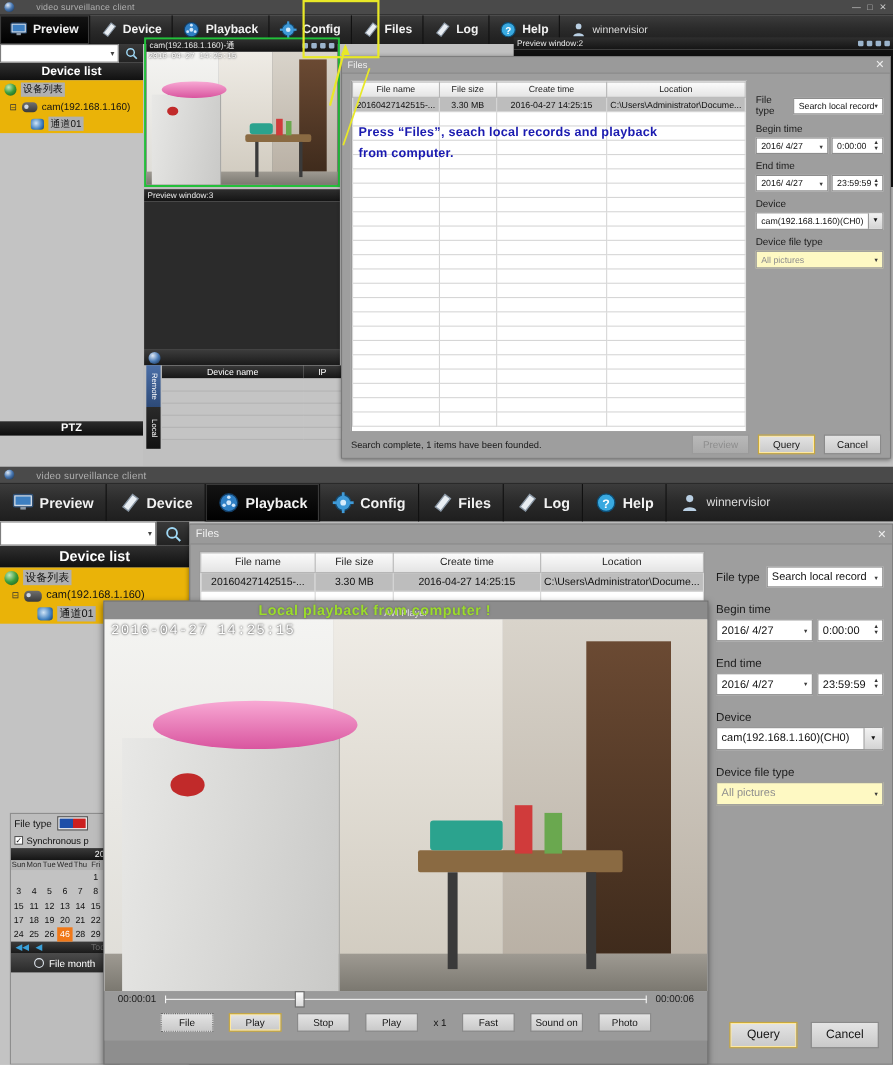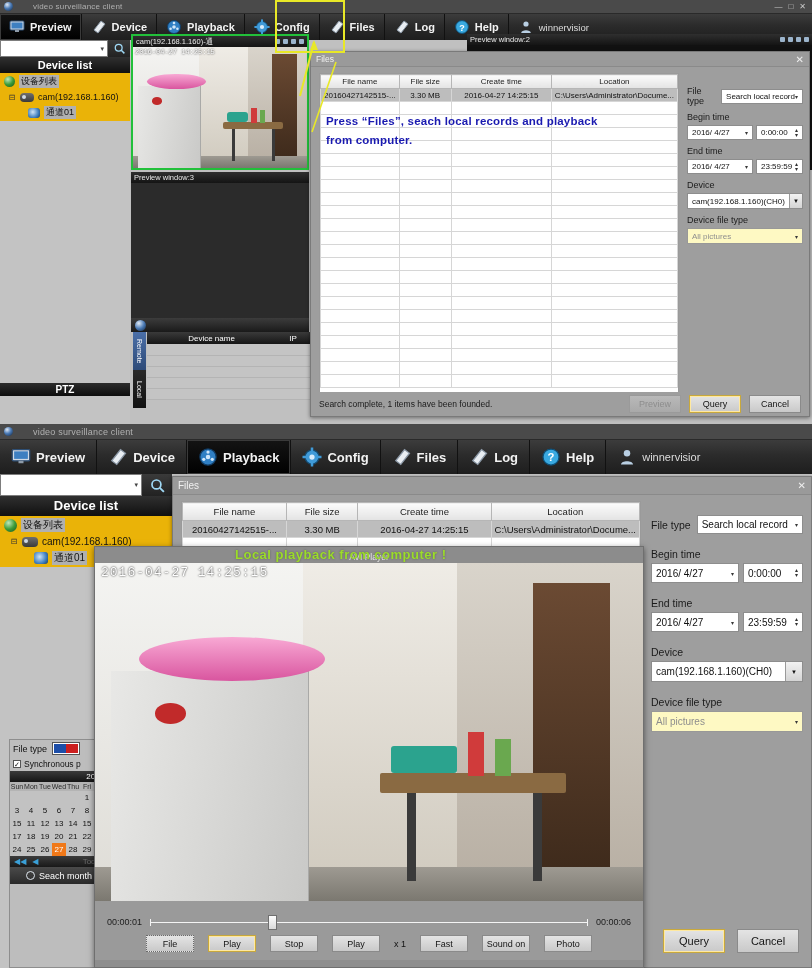--- a/index.html
+++ b/index.html
@@ -197,21 +197,21 @@
   .avi { position:absolute; background:#8e8e8e; border:1px solid #6f6f6f; box-shadow:0 2px 6px rgba(0,0,0,.5); }
   .avi-title { height:16px; background:#8c8c8c; display:flex; align-items:center; gap:5px; padding:0 6px;flex-direction:column; }
   .avi-title .dot {
     width:10px; height:10px; border-radius:50%;
     background: radial-gradient(circle at 35% 30%, #e2eefb 0%, #3e6ea8 50%, #0e2038 100%);
   }
   .avi-title .nm { font-size:8.5px; color:#e8e8e8; }
   .avi-title .x { margin-left:auto; font-size:10px; color:#e0e0e0; }
   .avi-video { position:relative; background:#cfcfcf; overflow:hidden; }
   .avi-ctl { background:#9a9a9a; }
-  .slider-row { display:flex; align-items:center; gap:8px; padding: 16px 12px 2px; }
+  .slider-row { display:flex; align-items:center; gap:8px; padding: 2px 12px 2px; }
   .slider-row .t { font-size:9px; color:#1c1c1c; font-family:"Liberation Sans", sans-serif;}
   .track { flex:1 1 auto; height:1px; background:#f4f4f4; position:relative; }
   .track .knob {
     position:absolute; top:-7px; width:9px; height:15px;
     background:linear-gradient(#fdfdfd,#dadada); border:1px solid #707070;
   }
   .track .cap { position:absolute; top:-3px; width:1px; height:7px; background:#f4f4f4; }
   .btn-row { display:flex; align-items:center; justify-content:center; gap:14px; padding: 6px 0 8px; }
   .btn-row .btn { min-width:48px; height:17px; }
   .btn-row .xlabel { font-size:9px; color:#111; }
@@ -835,33 +835,33 @@
         <div>18</div>
         <div>19</div>
         <div>20</div>
         <div>21</div>
         <div>22</div>
         <div>23</div>
 
         <div>24</div>
         <div>25</div>
         <div>26</div>
-        <div class="today">27</div>
+        <div class="today">46</div>
         <div>28</div>
         <div>29</div>
         <div>30</div>
       </div>
       <div class="cal-nav">
         <span>◀◀</span>
         <span>◀</span>
         <span class="today-lnk">Today</span>
       </div>
       <div class="searchmonth">
         <span class="mg"></span>
-        <span>Seach month</span>
+        <span>File month</span>
       </div>
     </div>
 
     <div class="dialog" style="left:172px; top:52px; width:640px; height:492px; background:#9e9e9e;">
       <div class="dlg-title" style="height:18px; font-size:10px;">
         <span>Files</span>
         <span class="x">✕</span>
       </div>
 
       <div style="position:absolute; left:8px; top:24px; width:460px; height:440px; background:#fff; border:1px solid #9a9a9a; overflow:hidden;">

